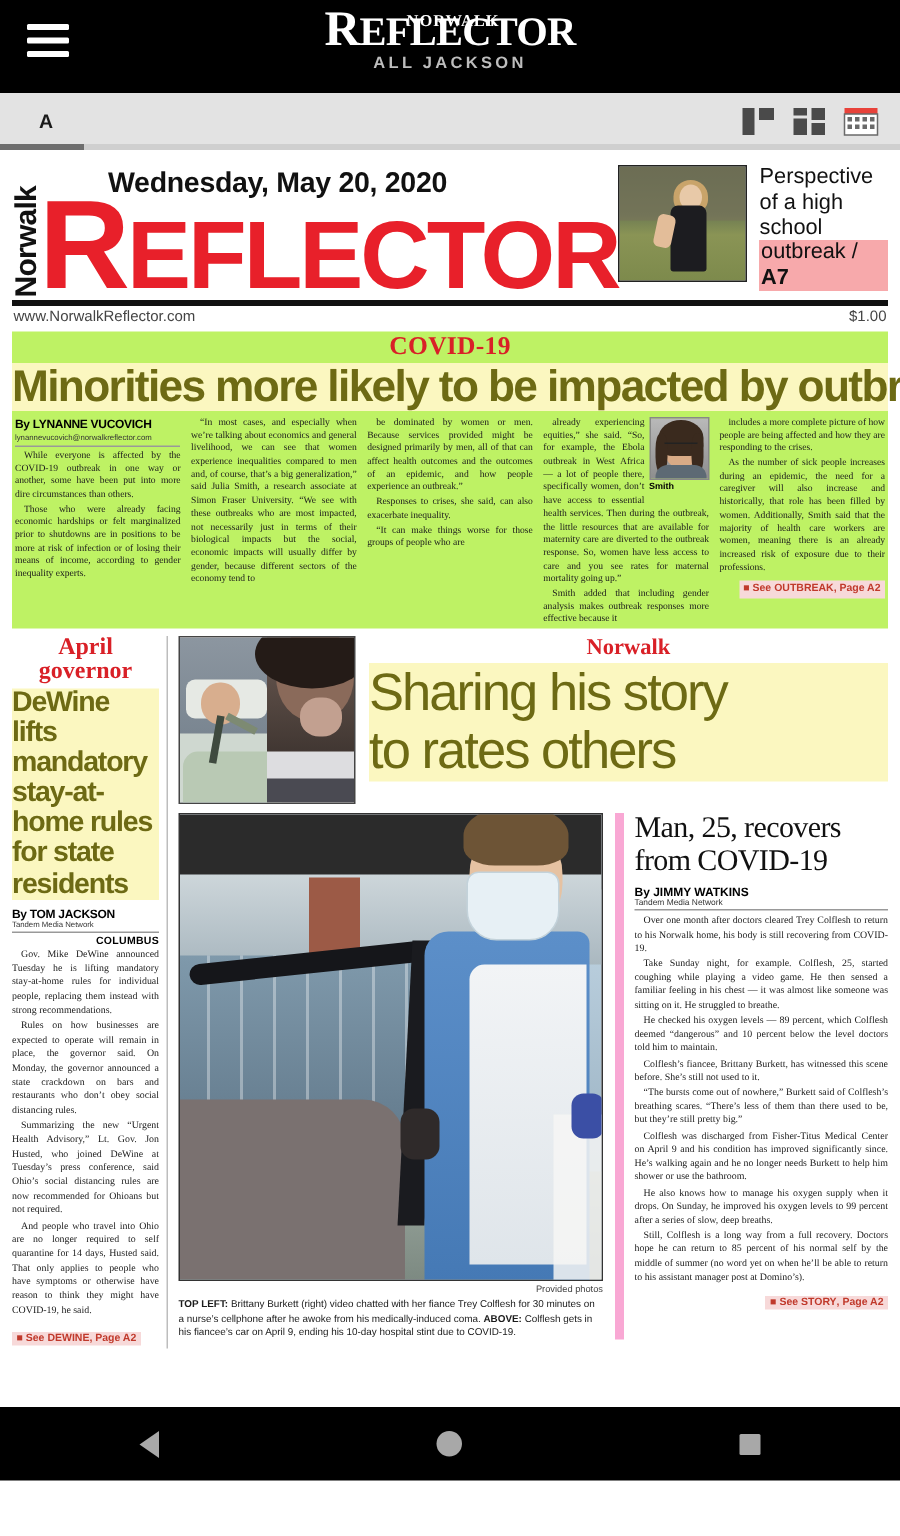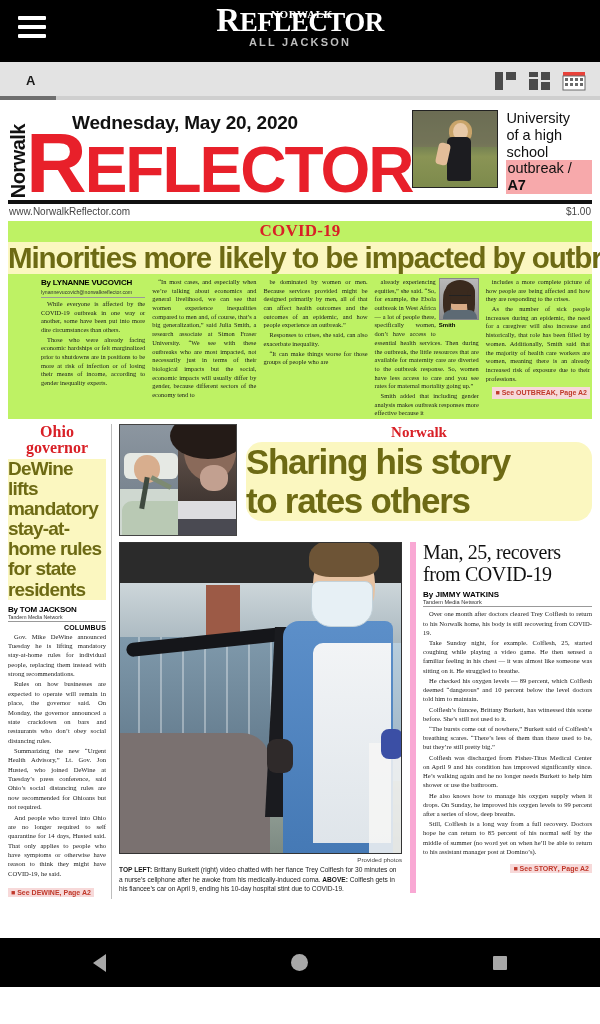--- a/index.html
+++ b/index.html
@@ -104,21 +104,21 @@
   .lead { background: #bef264; margin-top: 4px; }
   .kicker-red {
     text-align: center; color: #d92027; font-family: "Liberation Serif", serif;
     font-weight: bold; font-size: 17px; letter-spacing: .2px;
   }
   .lead-hed {
     background: #fbf7c0; color: #6d6a14; font-weight: bold;
     font-size: 29.5px; letter-spacing: -1.1px; line-height: 1.08;
     text-align: center; white-space: nowrap; margin-top: 1px;
   }
-  .lead-cols { display: flex; gap: 7px; margin-top: 4px; padding: 0 2px; margin-left: 31px; }
+  .lead-cols { display: flex; gap: 7px; margin-top: 4px; padding: 0 2px; }
   .col { flex: 1; font-family: "Liberation Serif", serif; font-size: 6.4px; line-height: 1.36; color: #1a1a1a; text-align: justify; }
   .col p { margin-bottom: 1px; text-indent: 6px; }
   .byline { font-weight: bold; font-size: 8px; font-family: "Liberation Sans", sans-serif; color: #000; letter-spacing: -.2px; }
   .byline-sub { font-size: 5.2px; color: #333; border-bottom: 1px solid #999; padding-bottom: 1px; margin-bottom: 2px; font-family:"Liberation Sans",sans-serif; }
   .mugshot {
     float: right; width: 40px; margin: 0 0 2px 3px;
   }
   .mug-img {
     width: 40px; height: 42px; background: linear-gradient(#b9b9b9,#8e8e8e);
     position: relative; overflow: hidden; border: 1px solid #888;
@@ -168,22 +168,22 @@
   .vp-b .hand { position:absolute; left:22px; top:40px; width:28px; height:26px; background:#c2a090; border-radius:46%; }
   .vp-b .sheet { position:absolute; left:0; bottom:0; width:100%; height:34px; background:#dddde0; }
   .vp-b .sheet2 { position:absolute; left:0; bottom:0; width:100%; height:16px; background:#4a4a52; }
 
   .feature-hed-wrap { flex: 1; }
   .kicker-norwalk {
     color: #d92027; font-family: "Liberation Serif", serif; font-weight: bold;
     font-size: 15px; text-align: center; margin-bottom: 1px;
   }
   .feature-hed {
-    background: #fbf7c0; color: #6d6a14; font-weight: bold;
-    font-size: 35px; line-height: 1.12; letter-spacing: -1.3px; border-radius: 16px;
+    background: #fbf7c0; color: #6d6a14; font-weight: normal;
+    font-size: 35px; line-height: 1.12; letter-spacing: -1.3px;
   }
 
   .feature-body { display: flex; margin-top: 6px; gap: 8px; }
   .bigphoto-wrap { width: 283px; flex: none; }
   .bigphoto {
     width: 283px; height: 312px; border: 1px solid #333; position: relative; overflow: hidden;
     background: linear-gradient(#cfe0ea 0%, #b9cedd 30%, #9fb6c6 70%, #8fa6b5 100%);
   }
   .bp-sky { position:absolute; left:0; top:0; width:100%; height:50px; background:#2b2b2b; }
   .bp-bldg { position:absolute; left:0; top:40px; width:100%; height:60px; background:linear-gradient(#cdd6da,#aab8c0); }
@@ -286,21 +286,21 @@
       </div>
       <div class="mh-right">
         <div class="mh-photo">
           <div class="runner-bldg"></div>
           <div class="runner-hair"></div>
           <div class="runner-head"></div>
           <div class="runner-body"></div>
           <div class="runner-arm"></div>
         </div>
         <div class="mh-teaser">
-          <div>University</div>
+          <div>Perspective</div>
           <div>of a high</div>
           <div>school</div>
           <div class="hl"><span>outbreak / </span><b>A7</b></div>
         </div>
       </div>
     </div>
     <div class="mh-rule"></div>
     <div class="mh-footer">
       <span>www.NorwalkReflector.com</span>
       <span class="price">$1.00</span>
@@ -352,21 +352,21 @@
           </div>
         </div>
 
       </div>
     </div>
 
     <div class="lower">
 
       <div class="left-col">
         <div class="kicker-ohio">
-          <div>Ohio</div>
+          <div>April</div>
           <div>governor</div>
         </div>
         <div class="ohio-hed">DeWine lifts mandatory stay-at-home rules for state residents</div>
         <div class="byline" style="margin-top:5px">By TOM JACKSON</div>
         <div class="byline-sub">Tandem Media Network</div>
         <div class="dateline">COLUMBUS</div>
         <div class="leftbody">
           <p>Gov. Mike DeWine announced Tuesday he is lifting mandatory stay-at-home rules for individual people, replacing them instead with strong recommendations.</p>
           <p>Rules on how businesses are expected to operate will remain in place, the governor said. On Monday, the governor announced a state crackdown on bars and restaurants who don’t obey social distancing rules.</p>
           <p>Summarizing the new “Urgent Health Advisory,” Lt. Gov. Jon Husted, who joined DeWine at Tuesday’s press conference, said Ohio’s social distancing rules are now recommended for Ohioans but not required.</p>

